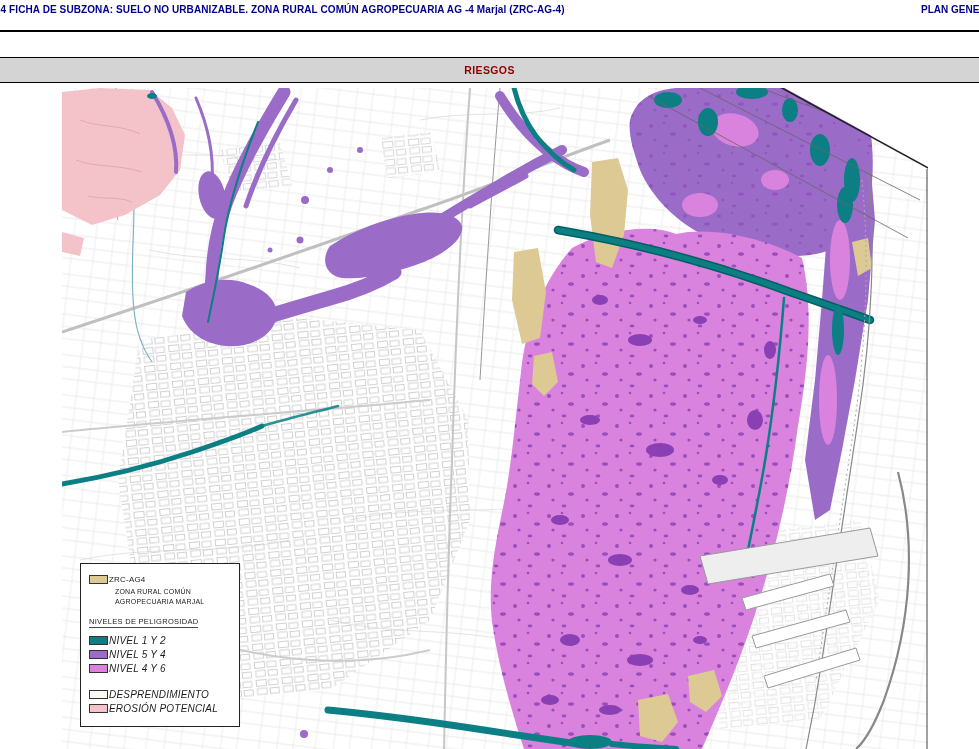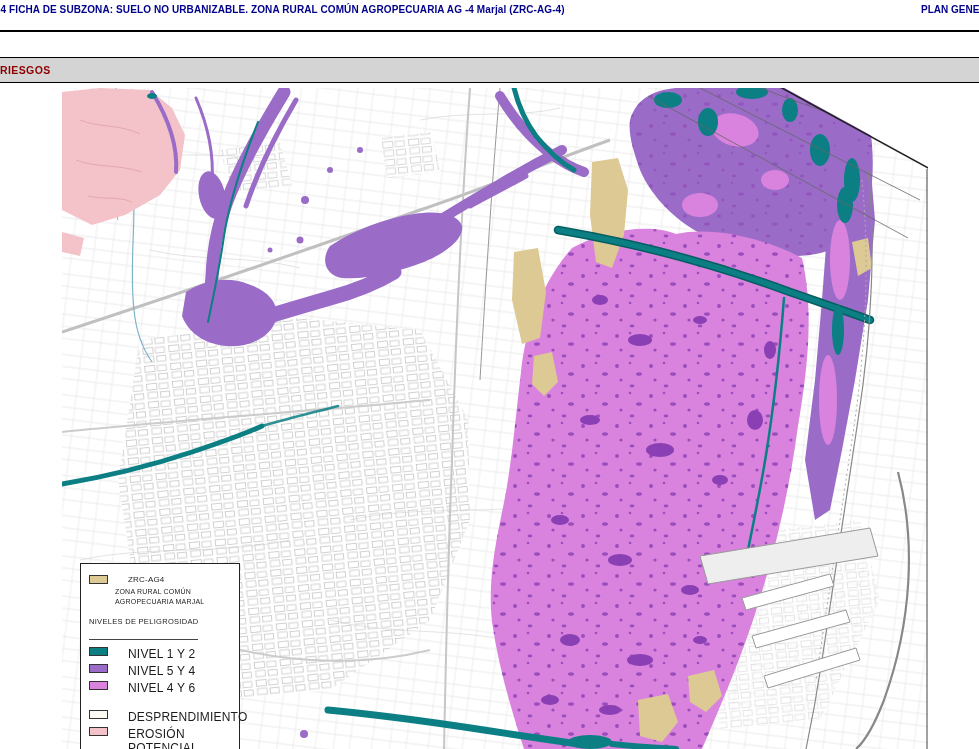--- a/index.html
+++ b/index.html
@@ -16,48 +16,48 @@
   .doc-title-right{
     position:absolute;top:4px;left:921px;white-space:nowrap;
     font-size:10px;font-weight:bold;color:var(--header-text,#00008c);
   }
   .top-rule{position:absolute;top:30px;left:0;width:979px;border-top:2px solid #000;}
   
   .section-bar{
     position:absolute;top:57px;left:0;width:979px;height:26px;
     background:var(--section-bg,#d4d4d4);
     border-top:1.5px solid #000;border-bottom:1.5px solid #000;
-    display:flex;align-items:center;box-sizing:border-box;
+    display:flex;align-items:center;justify-content:center;box-sizing:border-box;
   }
   .section-bar span{
     font-size:10.5px;font-weight:bold;color:var(--section-text,#8c0000);letter-spacing:.4px;
   }
   
   .map-svg{position:absolute;top:0;left:0;}
   .f-pink{fill:var(--erosion-pink,#f4c3c9);}
   .f-purple{fill:var(--hazard-3-4,#9a6cc8);}
   .s-purple{stroke:var(--hazard-3-4,#9a6cc8);fill:none;}
   .f-magenta{fill:var(--hazard-5-6,#d983de);}
   .f-speck{fill:var(--hazard-5-6-speckle,#8a3fb4);}
   .f-teal{fill:var(--hazard-1-2,#0b7f84);}
   .s-teal{stroke:var(--hazard-1-2,#0b7f84);fill:none;}
   .f-tan{fill:var(--zone-tan,#ddc993);}
   
   .legend{
     position:absolute;left:80px;top:563px;width:160px;z-index:5;
     background:#fff;border:1px solid #222;padding:8px 8px 9px 8px;box-sizing:border-box;
     color:#1c1c1c;
   }
-  .legend-row{display:flex;align-items:flex-start;gap:20px;margin:3px 0;}
-  .legend-row .lbl{font-size:12px;letter-spacing:.2px;}
+  .legend-row{display:flex;align-items:center;gap:1px;margin:3px 0;}
+  .legend-row .lbl{font-size:10px;letter-spacing:.2px;font-style:italic;}
   .zone-code{font-size:8px;letter-spacing:.2px;}
   .zone-name{margin:1px 0 0 26px;font-size:7px;line-height:1.35;letter-spacing:.2px;}
   .hazard-title{
     display:inline-block;font-size:7.5px;letter-spacing:.3px;margin:10px 0 4px 0;
-    border-bottom:1px solid #444;padding-bottom:13px;
+    border-bottom:1px solid #444;padding-bottom:1px;
   }
   .group-gap{height:9px;}
   .sw{width:19px;height:9px;border:1px solid #333;flex:0 0 auto;box-sizing:border-box;}
   .sw-tan{background:var(--zone-tan,#ddc993);}
   .sw-teal{background:var(--hazard-1-2,#0b7f84);}
   .sw-purple{background:var(--hazard-3-4,#9a6cc8);}
   .sw-magenta{background:var(--hazard-5-6,#d983de);}
   .sw-white{background:var(--landslide-fill,#fdfaf3);}
   .sw-pink{background:var(--erosion-pink,#f4c3c9);}
 </style>

